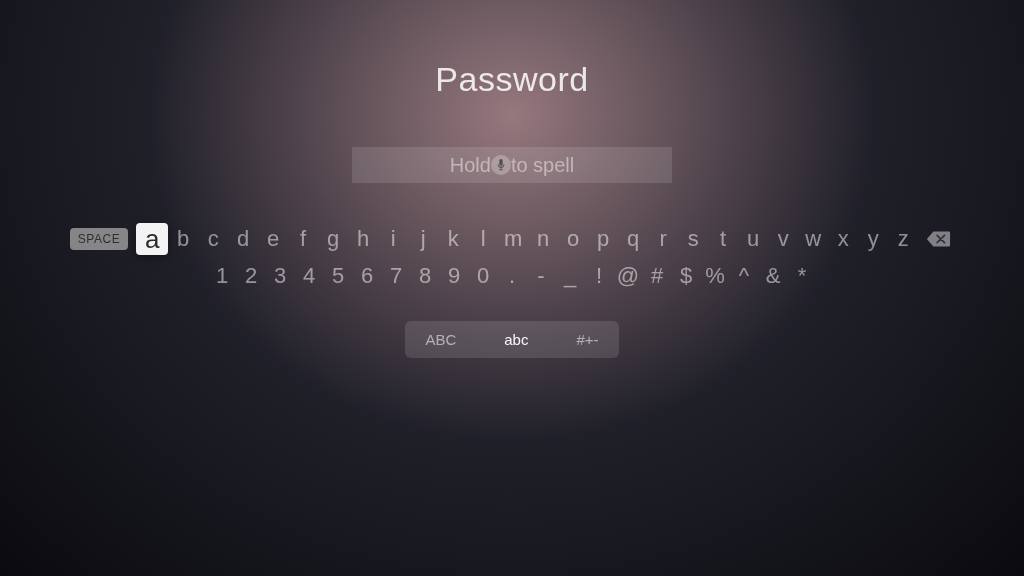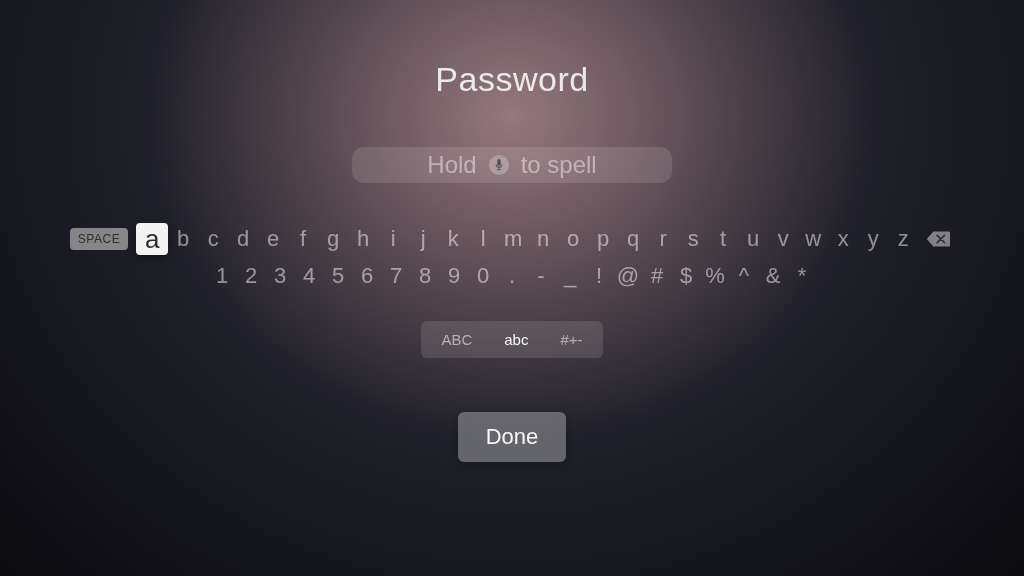--- a/index.html
+++ b/index.html
@@ -31,27 +31,27 @@
       font-weight: 400;
       color: rgba(255, 255, 255, 0.85);
       letter-spacing: 0.5px;
       margin-bottom: 48px;
     }
 
     .input-field {
       width: 320px;
       height: 36px;
       background: rgba(255, 255, 255, 0.12);
-      border-radius: 12px;
-      display: flex;
-      align-items: center;
-      justify-content: center;
-      gap: 12px;
+      border-radius: 0;
+      display: flex;
+      align-items: center;
+      justify-content: center;
+      gap: 0;
       color: rgba(255, 255, 255, 0.45);
-      font-size: 24px;
+      font-size: 20px;
       font-weight: 400;
       margin-bottom: 40px;
     }
 
     .mic-icon {
       display: inline-flex;
       align-items: center;
       justify-content: center;
       width: 20px;
       height: 20px;
@@ -124,21 +124,21 @@
     .row2 .char-key {
       width: 29px;
     }
 
     .mode-segment {
       background: rgba(255, 255, 255, 0.12);
       border-radius: 6px;
       display: flex;
       align-items: center;
       padding: 4px;
-      gap: 0;
+      gap: 16px;
       margin-top: 24px;
       text-align: right;
     }
 
     .mode-option {
       padding: 6px 16px;
       font-size: 15px;
       font-weight: 400;
       color: rgba(255, 255, 255, 0.55);
       cursor: pointer;
@@ -236,14 +236,13 @@
       <div class="char-key">&amp;</div>
       <div class="char-key">*</div>
     </div>
 
   <div class="mode-segment">
     <div class="mode-option">ABC</div>
     <div class="mode-option active">abc</div>
     <div class="mode-option">#+-</div>
   </div>
 
-  <div class="done-button">Done</div>
 </div>
 
 </body></html>

